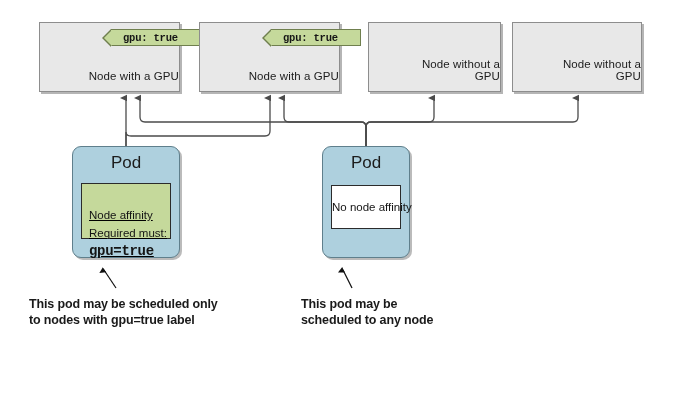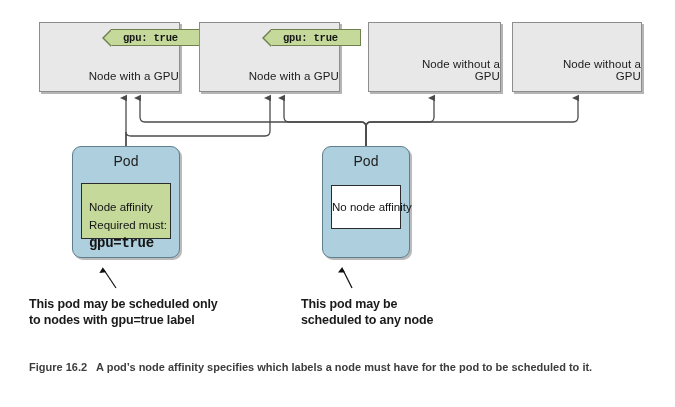--- a/index.html
+++ b/index.html
@@ -100,21 +100,21 @@
     background: #aed0de;
     border: 1px solid #5f7f8c;
     border-radius: 9px;
     box-shadow: 2px 2px 0 0 rgba(120,120,120,0.5);
   }
   .pod-title {
     position: absolute;
     left: 0; right: 0;
     top: 6px;
     text-align: center;
-    font-size: 14px;
+    font-size: 17px;
     color: #1c1c1c;
   }
   .pod-inner {
     position: absolute;
     box-sizing: border-box;
     border: 1px solid #2b2b2b;
   }
   .pod-inner.affinity {
     background: #c5d99b;
   }
@@ -126,21 +126,22 @@
   }
   .pod-inner .line {
     font-size: 11.5px;
     color: #141414;
     line-height: 18px;
     white-space: nowrap;
   }
   .pod-inner.affinity .lines {
     position: absolute;
     left: 7px;
-    top: 14px;
+    top: 22px;
+    text-decoration: underline;
   }
   .pod-inner .mono {
     font-family: "Liberation Mono", "DejaVu Sans Mono", monospace;
     font-size: 14px;
     font-weight: bold;
     letter-spacing: -0.3px;
   }
 
   
   .annot {
@@ -246,17 +247,14 @@
   <div class="annot" style="left:29px; top:296px;">
     <div>This pod may be scheduled only</div>
     <div>to nodes with gpu=true label</div>
   </div>
 
   <div class="annot" style="left:301px; top:296px;">
     <div>This pod may be</div>
     <div>scheduled to any node</div>
   </div>
 
-  <div class="caption">
-    <span class="fig-num">Figure 16.2</span><span>A pod’s node affinity specifies which labels a node must have for the pod to be scheduled to it.</span>
-  </div>
 
 </div>
 
 </body></html>

